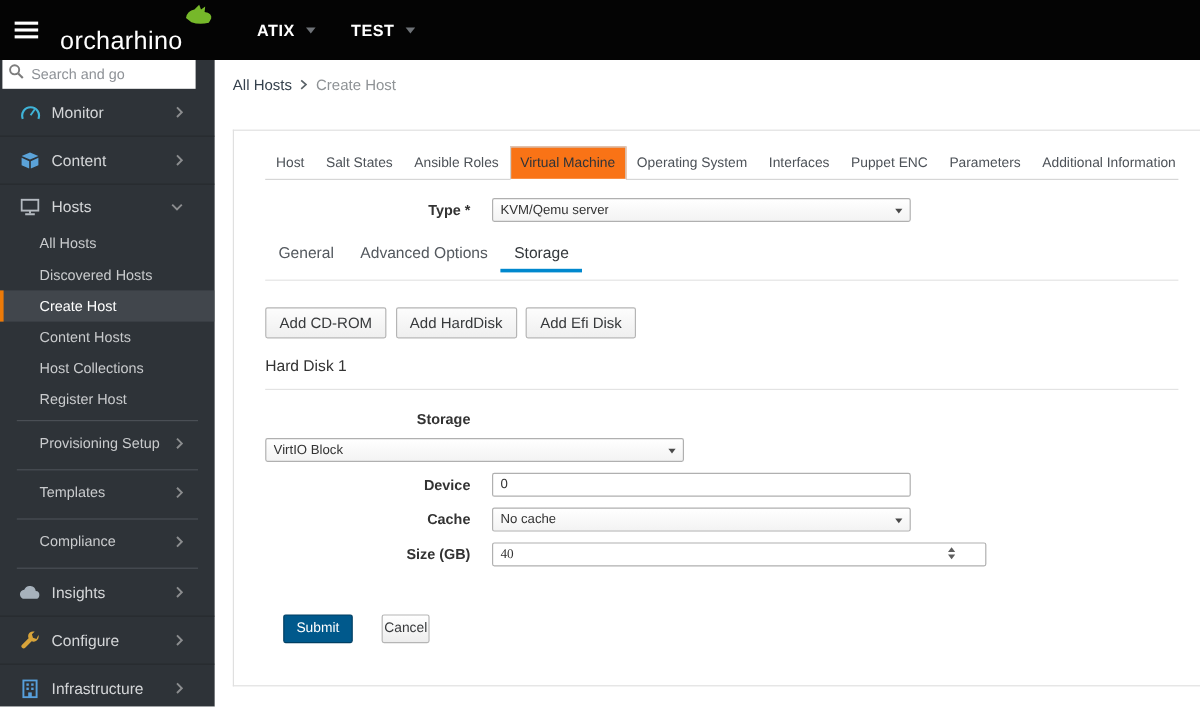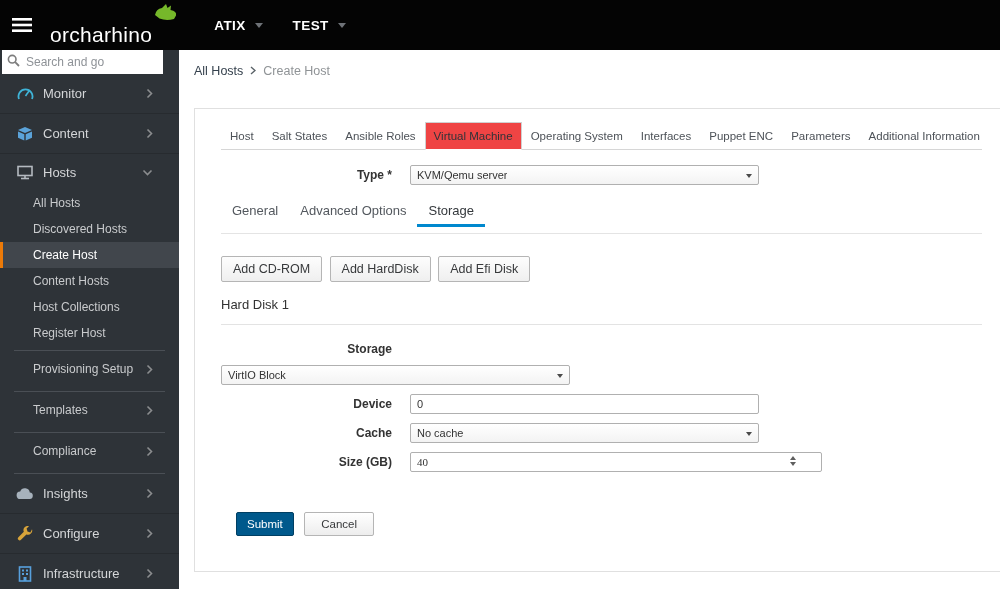--- a/index.html
+++ b/index.html
@@ -38,21 +38,21 @@
   
   .main { flex:1; background:#fff; overflow:hidden; }
   .breadcrumb { padding:13px 15px 0 15px; height:28px; font-size:12.5px; display:flex; align-items:center; gap:7px; }
   .bc-link { color:#35414d; text-decoration:none; cursor:pointer; }
   .bc-cur { color:#8f9396; }
 
   .card { margin:30px 0 0 15px; height:464px; border:1px solid #e0e0e0; border-right:none; padding:13px 18px 0 26px; }
 
   .tabs { list-style:none; display:flex; border-bottom:1px solid #d6d6d6; }
   .tabs li { padding:7px 8px; font-size:11.5px; color:#4d5258; white-space:nowrap; cursor:pointer; border:1px solid transparent; margin-bottom:-1px; }
-  .tabs li.active { background:#ef4444; border-color:#d0d0d0 #d0d0d0 #fff #d0d0d0; color:#2f3338; }
+  .tabs li.active { background:#f97316; border-color:#d0d0d0 #d0d0d0 #fff #d0d0d0; color:#2f3338; }
 
   .type-row { margin-top:15px; display:flex; align-items:center; }
   .flabel { width:171px; text-align:right; margin-right:18px; font-size:12px; font-weight:bold; color:#333; flex:none; }
   .selectbox { position:relative; width:349px; height:20px; border:1px solid #b0b0b0; border-radius:2px; background:linear-gradient(#fff,#f3f3f3); display:flex; align-items:center; padding:0 20px 0 6px; font-size:11px; color:#333; cursor:pointer; }
   .selectbox .val { white-space:nowrap; overflow:hidden; }
   .selectbox .scaret { position:absolute; right:6px; top:8px; width:0; height:0; border-left:3.5px solid transparent; border-right:3.5px solid transparent; border-top:4.5px solid #4a4a4a; }
 
   .subtabs { list-style:none; display:flex; margin-top:10px; }
   .subtabs li { padding:8px 11px 6px 11px; font-size:13px; color:#53585e; cursor:pointer; border-bottom:3px solid transparent; }
   .subtabs li.active { color:#34383c; border-bottom:3px solid #0088ce; }
@@ -67,21 +67,21 @@
   .frow { display:flex; align-items:center; margin-bottom:9px; }
   .textinput { width:349px; height:20px; border:1px solid #b0b0b0; border-radius:2px; font-size:11px; padding:0 6px; color:#333; background:#fff; font-family:inherit; outline:none; }
   .spinwrap { position:relative; width:412px;font-family:Liberation Serif, serif; }
   .spinwrap .textinput { width:100%; padding-right:34px; }
   .spin { position:absolute; right:26px; top:4px; display:flex; flex-direction:column; gap:2px; cursor:pointer; }
   .spin .up { width:0; height:0; border-left:3.5px solid transparent; border-right:3.5px solid transparent; border-bottom:4px solid #5e5e5e; }
   .spin .down { width:0; height:0; border-left:3.5px solid transparent; border-right:3.5px solid transparent; border-top:4px solid #5e5e5e; }
 
   .actions { margin-top:40px; margin-left:15px; }
   .btn-primary { background:#00598c; border:1px solid #003f63; color:#fff; font-size:11.5px; padding:5px 10px; border-radius:2px; cursor:pointer; font-family:inherit; }
-  .btn-cancel { background:linear-gradient(#fff,#ededed); border:1px solid #b5b5b5; color:#37393b; font-size:11.5px; padding:5px 16px; border-radius:2px; margin-left:6px; cursor:pointer; font-family:inherit; }
+  .btn-cancel { background:linear-gradient(#fff,#ededed); border:1px solid #b5b5b5; color:#37393b; font-size:11.5px; padding:5px 1px; border-radius:2px; margin-left:20px; cursor:pointer; font-family:inherit; }
 </style>
 </head>
 <body>
 
 <div class="app">
 
   <header class="topbar">
     <div class="hamburger">
       <svg width="20" height="16" viewBox="0 0 20 16">
           <rect y="1" width="20" height="2.6" fill="#fff"></rect>

